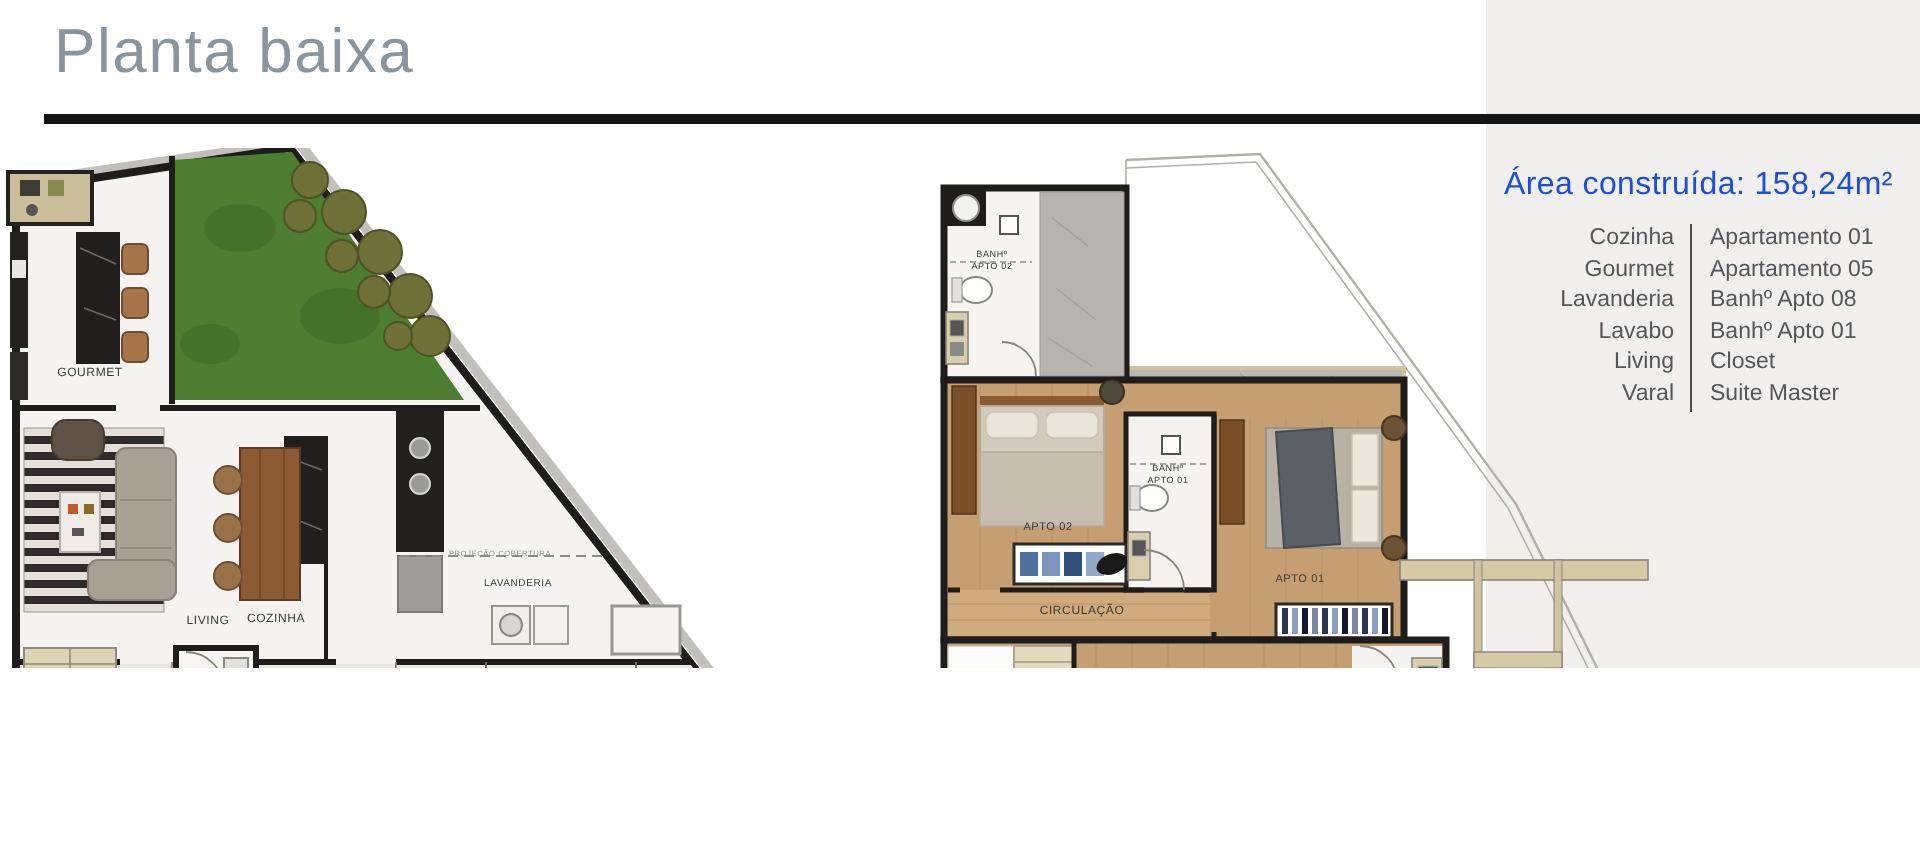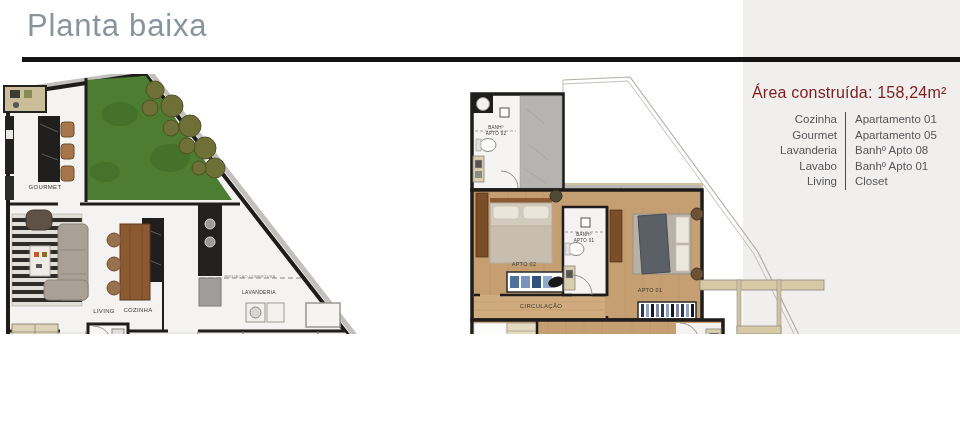--- a/index.html
+++ b/index.html
@@ -3,21 +3,21 @@
 <meta charset="utf-8">
 <style>
   html,body{margin:0;padding:0;background:#ffffff;}
   .page{position:relative;width:960px;height:334px;background:#fff;overflow:hidden;
         font-family:"Liberation Sans",sans-serif;}
   .title{position:absolute;left:27px;top:8px;font-size:31px;letter-spacing:.8px;
          color:#8a949d;z-index:4;}
   .rule{position:absolute;left:22px;top:57px;width:938px;height:5px;background:#141414;z-index:4;}
   .panel{position:absolute;left:743px;top:0;width:217px;height:434px;background:#f0efed;z-index:1;}
   .area-title{position:absolute;left:752px;top:84px;width:200px;font-size:16px;
-              letter-spacing:.2px;color:#7f1d1d;z-index:4;}
+              letter-spacing:.2px;color:#1d4ed8;z-index:4;}
   .legend{position:absolute;left:745px;top:112px;z-index:4;color:#55565a;font-size:11.5px;}
   .lrow{display:flex;line-height:15.6px;}
   .lcell-l{width:92px;text-align:right;padding-right:8px;border-right:1.6px solid #4b4b4f;}
   .lcell-r{padding-left:9px;text-align:center;}
   .plan{position:absolute;z-index:2;}
   .pl{position:absolute;transform:translate(-50%,-50%);white-space:nowrap;color:#3b3a37;
       letter-spacing:.3px;z-index:3;}
 </style>
 </head>
 <body>
@@ -42,20 +42,24 @@
       <div class="lcell-l">Lavanderia</div>
       <div class="lcell-r">Banhº Apto 08</div>
     </div>
     <div class="lrow">
       <div class="lcell-l">Lavabo</div>
       <div class="lcell-r">Banhº Apto 01</div>
     </div>
     <div class="lrow">
       <div class="lcell-l">Living</div>
       <div class="lcell-r">Closet</div>
+    </div>
+    <div class="lrow">
+      <div class="lcell-l">Varal</div>
+      <div class="lcell-r">Suite Master</div>
     </div>
   </div>
 
   <svg class="plan" style="left:0;top:74px" width="470" height="360" viewBox="0 0 470 360">
     <defs>
       <pattern id="rugp" width="8" height="8" patternUnits="userSpaceOnUse">
         <rect width="8" height="4" fill="#2e2c29"></rect>
           <rect y="4" width="8" height="4" fill="#e2dfd8"></rect>
       </pattern>
     </defs>

